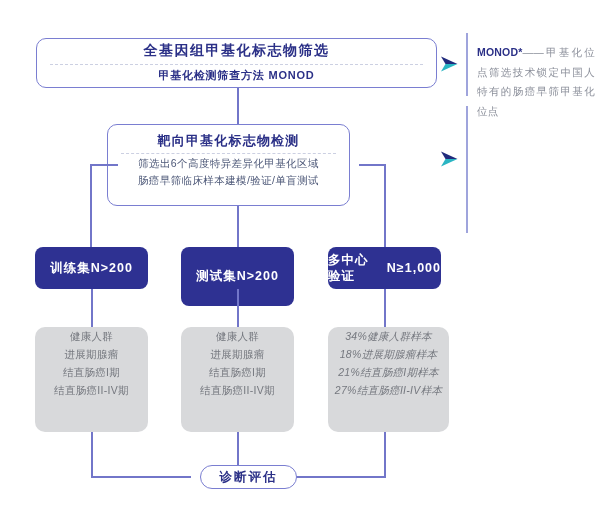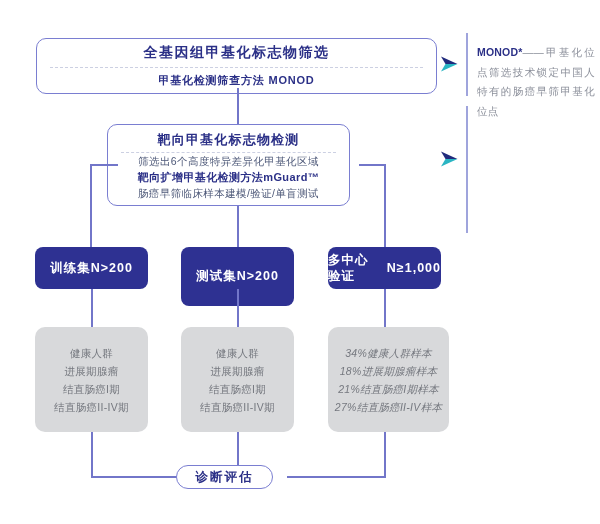--- a/index.html
+++ b/index.html
@@ -20,53 +20,52 @@
   .t-title{font-weight:bold;color:var(--navy);font-size:14px;letter-spacing:1.5px;}
   .t-sub{font-weight:bold;color:var(--navy);font-size:11px;letter-spacing:0.8px;}
   .t-title2{font-weight:bold;color:var(--navy);font-size:13px;letter-spacing:1.2px;}
   .t-line{color:var(--slate-text);font-size:10.5px;letter-spacing:0.4px;}
   .t-line-bold{color:var(--navy);font-weight:bold;font-size:11px;letter-spacing:0.4px;}
 
   .bluebox{position:absolute;background:var(--deep-blue-fill);border-radius:8px;
            display:flex;flex-direction:row;align-items:center;justify-content:center;
            color:#fff;font-weight:bold;font-size:12.5px;line-height:16.5px;letter-spacing:1px;}
   .graybox{position:absolute;background:var(--gray-box-bg);border-radius:10px;
-           display:flex;flex-direction:column;align-items:center;justify-content:center;
+           display:flex;flex-direction:column;align-items:center;
            color:var(--gray-box-text);font-size:10.5px;line-height:18px;letter-spacing:0.3px;}
   .pill{position:absolute;background:#fff;border:1.5px solid var(--indigo-border);
         border-radius:13px;box-sizing:border-box;display:flex;align-items:center;justify-content:center;
         color:var(--navy);font-weight:bold;font-size:12.5px;letter-spacing:2px;}
 
   .cline{position:absolute;background:var(--connector);}
   .annline{position:absolute;width:1.5px;background:var(--ann-line);}
   .ann{position:absolute;width:126px;font-size:10.5px;line-height:19.5px;
        color:var(--annotation-gray);text-align:justify;letter-spacing:0.3px;}
   .ann p{margin:4px;}
   .ann p + p{margin-top:5px;}
   .ann .lead{font-weight:bold;color:var(--navy);letter-spacing:0.2px;}
   .arrow{position:absolute;}
 </style>
 </head>
 <body>
 
 <div class="canvas">
 
-  <div class="obox" style="left:36px;top:38px;width:401px;height:56px;">
+  <div class="obox" style="left:36px;top:38px;width:401px;height:50px;">
     <div class="sect t-title" style="flex:1.1;">全基因组甲基化标志物筛选</div>
     <div class="dash"></div>
     <div class="sect t-sub" style="flex:1;">甲基化检测筛查方法 MONOD</div>
   </div>
 
   <div class="cline" style="left:237px;top:88px;width:1.5px;height:37px;"></div>
 
   <div class="obox" style="left:107px;top:124px;width:243px;height:82px;padding:4px 0 3px 0;">
     <div class="sect t-title2" style="height:24px;">靶向甲基化标志物检测</div>
     <div class="dash"></div>
     <div class="sect t-line" style="height:17px;margin-top:1px;">筛选出6个高度特异差异化甲基化区域</div>
-    <div class="sect t-line-bold" style="height:17px;">靶向扩增甲基化检测方法mGuard™</div>
     <div class="sect t-line" style="height:17px;">肠癌早筛临床样本建模/验证/单盲测试</div>
   </div>
 
   <div class="cline" style="left:90px;top:164px;width:28px;height:1.5px;"></div>
   <div class="cline" style="left:90px;top:164px;width:1.5px;height:84px;"></div>
   <div class="cline" style="left:359px;top:164px;width:26px;height:1.5px;"></div>
   <div class="cline" style="left:384px;top:164px;width:1.5px;height:84px;"></div>
   <div class="cline" style="left:237px;top:206px;width:1.5px;height:42px;"></div>
 
   <div class="bluebox" style="left:35px;top:247px;width:113px;height:42px;">
@@ -104,21 +103,21 @@
     <div>21%结直肠癌I期样本</div>
     <div>27%结直肠癌II-IV样本</div>
   </div>
 
   <div class="cline" style="left:91px;top:432px;width:1.5px;height:45px;"></div>
   <div class="cline" style="left:91px;top:476px;width:100px;height:1.5px;"></div>
   <div class="cline" style="left:237px;top:432px;width:1.5px;height:34px;"></div>
   <div class="cline" style="left:384px;top:432px;width:1.5px;height:45px;"></div>
   <div class="cline" style="left:287px;top:476px;width:99px;height:1.5px;"></div>
 
-  <div class="pill" style="left:176px;top:465px;width:97px;height:24px;">
+  <div class="pill" style="left:200px;top:465px;width:97px;height:24px;">
     <span>诊断评估</span>
   </div>
 
   <svg class="arrow" style="left:441px;top:56px;" width="17" height="16" viewBox="0 0 17 16">
     <polygon points="0,0.5 16.5,8 4.5,8" fill="var(--arrow-navy)"></polygon>
     <polygon points="4.5,8 16.5,8 0,15.5" fill="var(--teal)"></polygon>
   </svg>
   <svg class="arrow" style="left:441px;top:151px;" width="17" height="16" viewBox="0 0 17 16">
     <polygon points="0,0.5 16.5,8 4.5,8" fill="var(--arrow-navy)"></polygon>
     <polygon points="4.5,8 16.5,8 0,15.5" fill="var(--teal)"></polygon>

